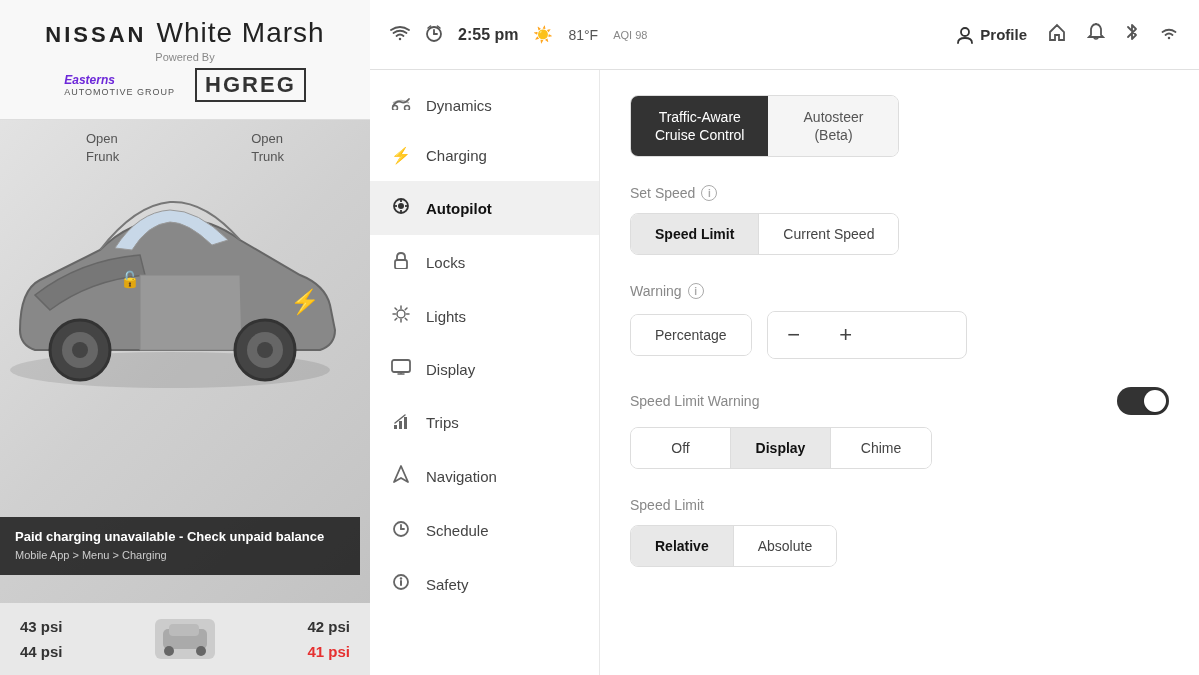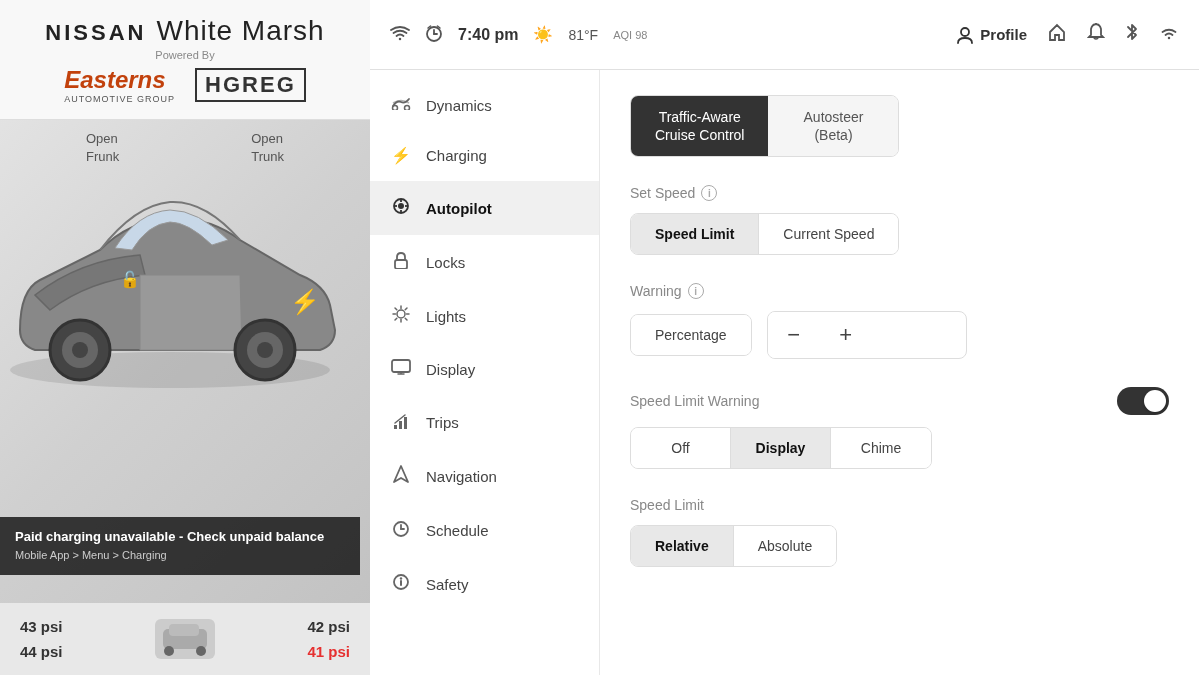--- a/index.html
+++ b/index.html
@@ -75,23 +75,23 @@
       letter-spacing: 1px;
     }
 
     .powered-by {
       font-size: 11px;
       color: #888;
       text-align: center;
     }
 
     .easterns-logo {
-      color: #c2410c;
+      color: #6d28d9;
       font-weight: 900;
-      font-size: 24px;
+      font-size: 12px;
       font-style: italic;
     }
 
     .easterns-sub {
       font-size: 9px;
       color: #555;
       letter-spacing: 1px;
     }
 
     .hgreg-logo {
@@ -544,21 +544,21 @@
       </span>
       <span class="alarm-icon">
         <svg width="18" height="18" viewBox="0 0 18 18">
           <circle cx="9" cy="10" r="7" stroke="#555" stroke-width="1.8" fill="none"></circle>
           <line x1="9" y1="10" x2="9" y2="6" stroke="#555" stroke-width="1.8" stroke-linecap="round"></line>
           <line x1="9" y1="10" x2="12" y2="10" stroke="#555" stroke-width="1.8" stroke-linecap="round"></line>
           <line x1="3" y1="4" x2="5.5" y2="2" stroke="#555" stroke-width="1.5" stroke-linecap="round"></line>
           <line x1="15" y1="4" x2="12.5" y2="2" stroke="#555" stroke-width="1.5" stroke-linecap="round"></line>
         </svg>
       </span>
-      <span class="time-display">7:40 pm</span>
+      <span class="time-display">2:55 pm</span>
       <span style="font-size:16px;">☀️</span>
       <span class="weather-display">81°F</span>
       <span style="font-size:11px; color:#888;">AQI 98</span>
     </div>
     <div class="header-right">
       <div class="profile-btn">
         <svg width="18" height="18" viewBox="0 0 18 18">
           <circle cx="9" cy="6" r="4" stroke="#333" stroke-width="1.8" fill="none"></circle>
           <path d="M2,17 Q2,12 9,12 Q16,12 16,17" stroke="#333" stroke-width="1.8" fill="none" stroke-linecap="round"></path>
         </svg>

